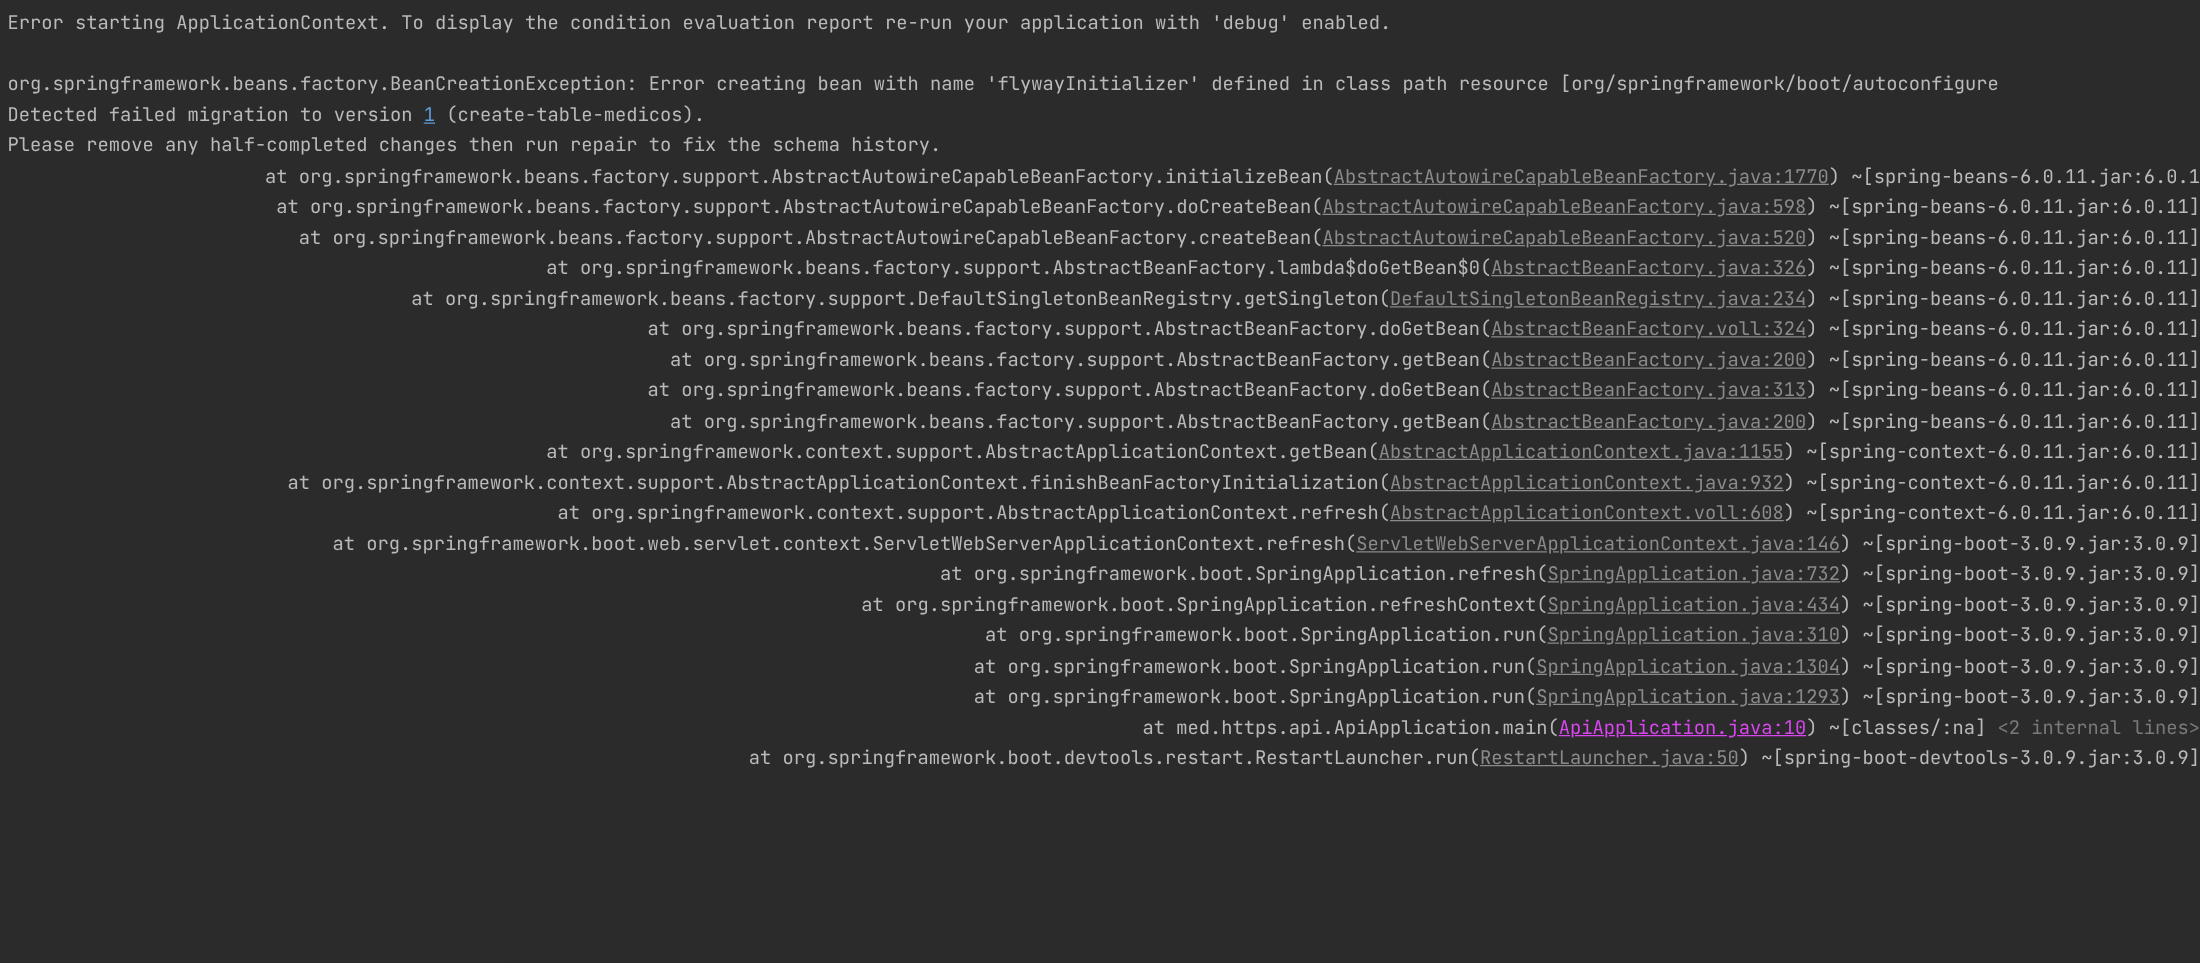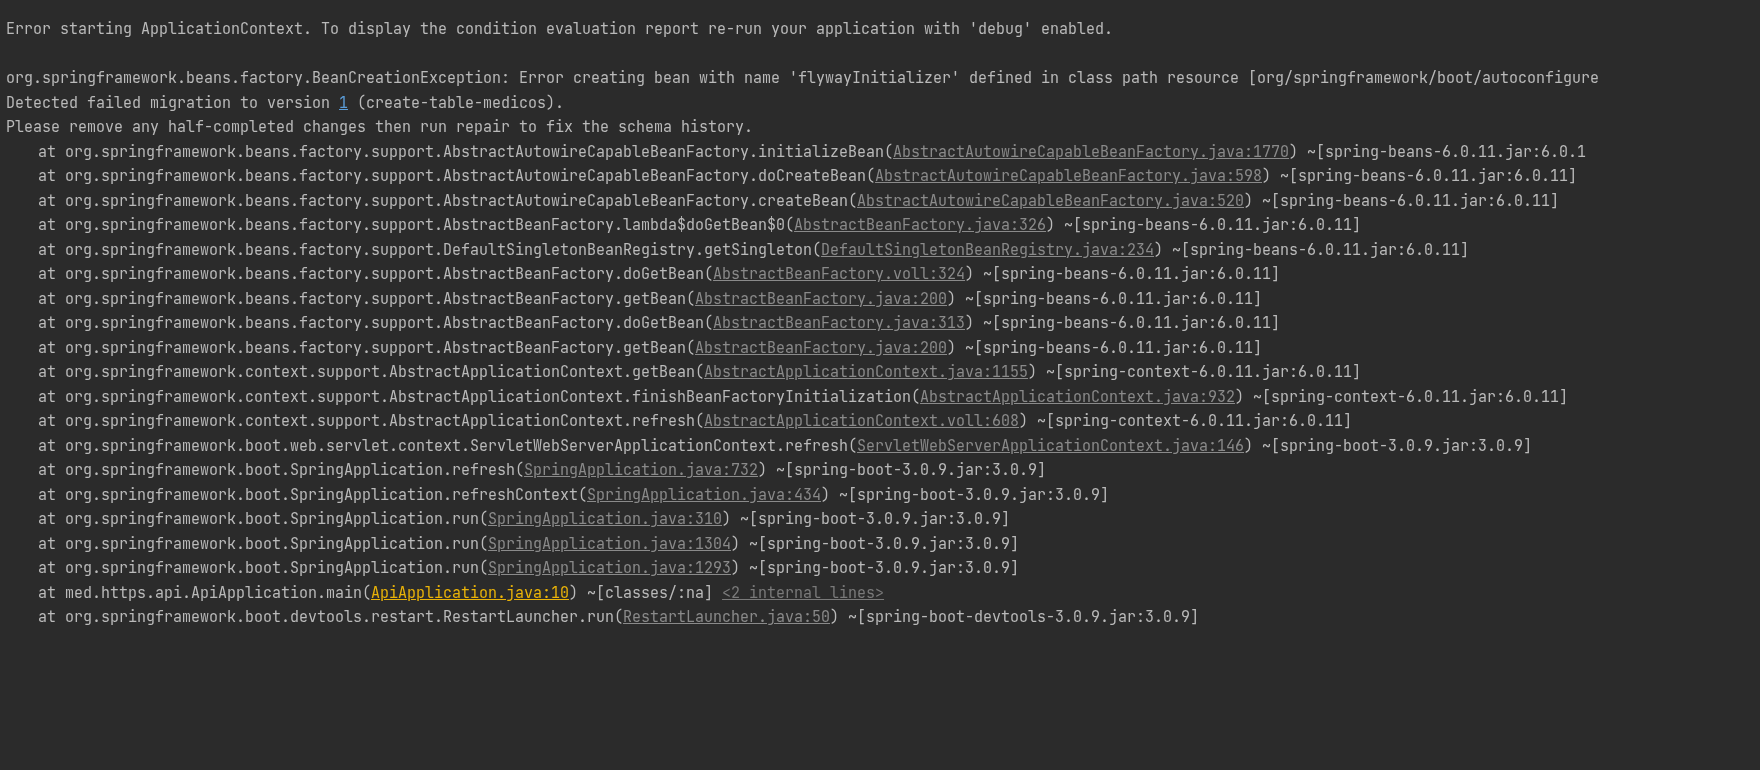--- a/index.html
+++ b/index.html
@@ -8,40 +8,40 @@
     height: 770px;
     background: #2b2b2b;
     color: #bababa;
     font-family: "JetBrains Mono", "Fira Code", Menlo, Consolas, monospace;
     font-size: 15px;
     line-height: 24.5px;
     overflow: hidden;
     white-space: nowrap;
   }
   .term {
-    padding: 17px 0 0 6px;
+    padding: 6px 0 0 6px;
   }
   .line { white-space: pre; }
-  .indent { padding-left: 32px; }
+  .indent { padding-left: 32px; text-align: right; }
   a.src, .src {
     color: #8a8a8a;
     text-decoration: underline;
     cursor: pointer;
   }
   a.url, .url {
     color: #5b9dd9;
     text-decoration: underline;
     cursor: pointer;
   }
   .hl {
-    color: #eab308;
+    color: #d946ef;
     text-decoration: underline;
     cursor: pointer;
   }
-  .dim { color: #7a7a7a; text-decoration: underline; }
+  .dim { color: #7a7a7a; }
 </style>
 </head>
 <body>
 
 <div class="term">
   <div class="line">Error starting ApplicationContext. To display the condition evaluation report re-run your application with 'debug' enabled.</div>
   <div class="line">&nbsp;</div>
   <div class="line">org.springframework.beans.factory.BeanCreationException: Error creating bean with name 'flywayInitializer' defined in class path resource [org/springframework/boot/autoconfigure</div>
   <div class="line"><span>Detected failed migration to version </span><a class="url">1</a><span> (create-table-medicos).</span></div>
   <div class="line">Please remove any half-completed changes then run repair to fix the schema history.</div>

